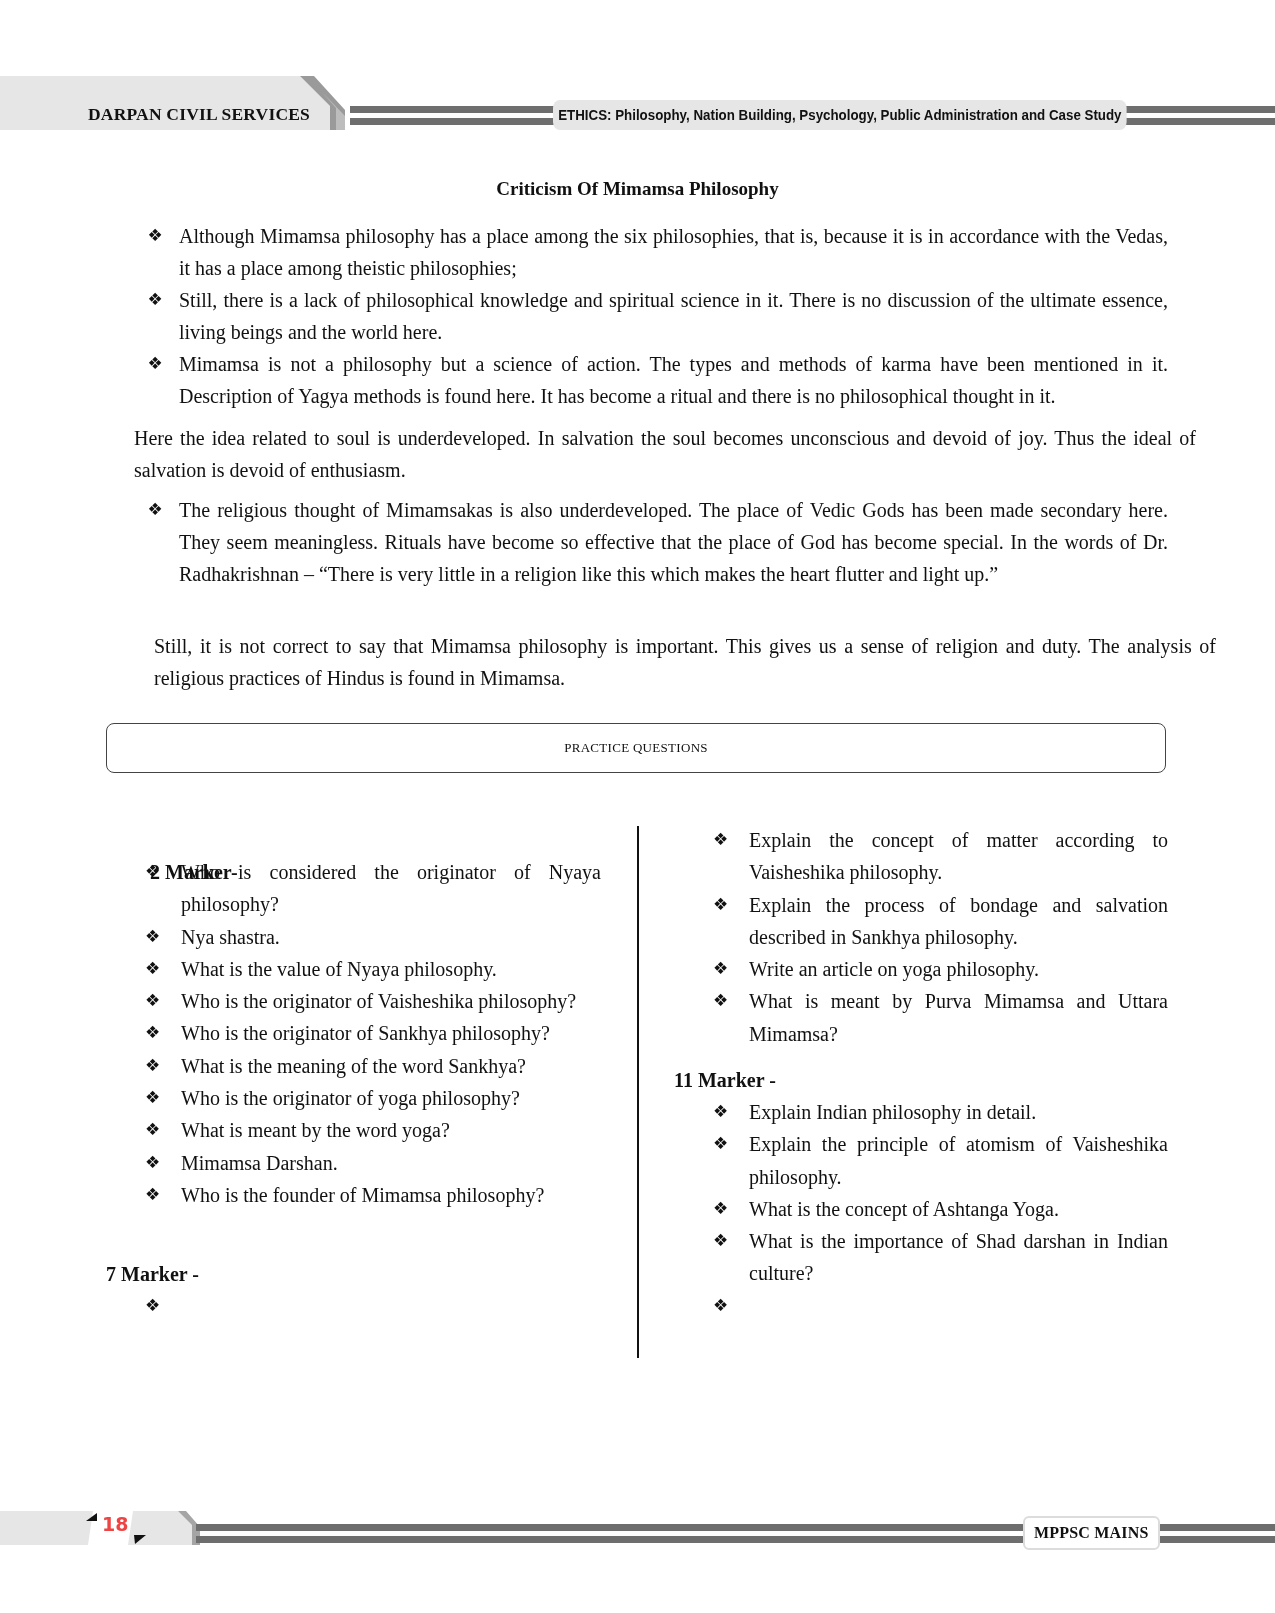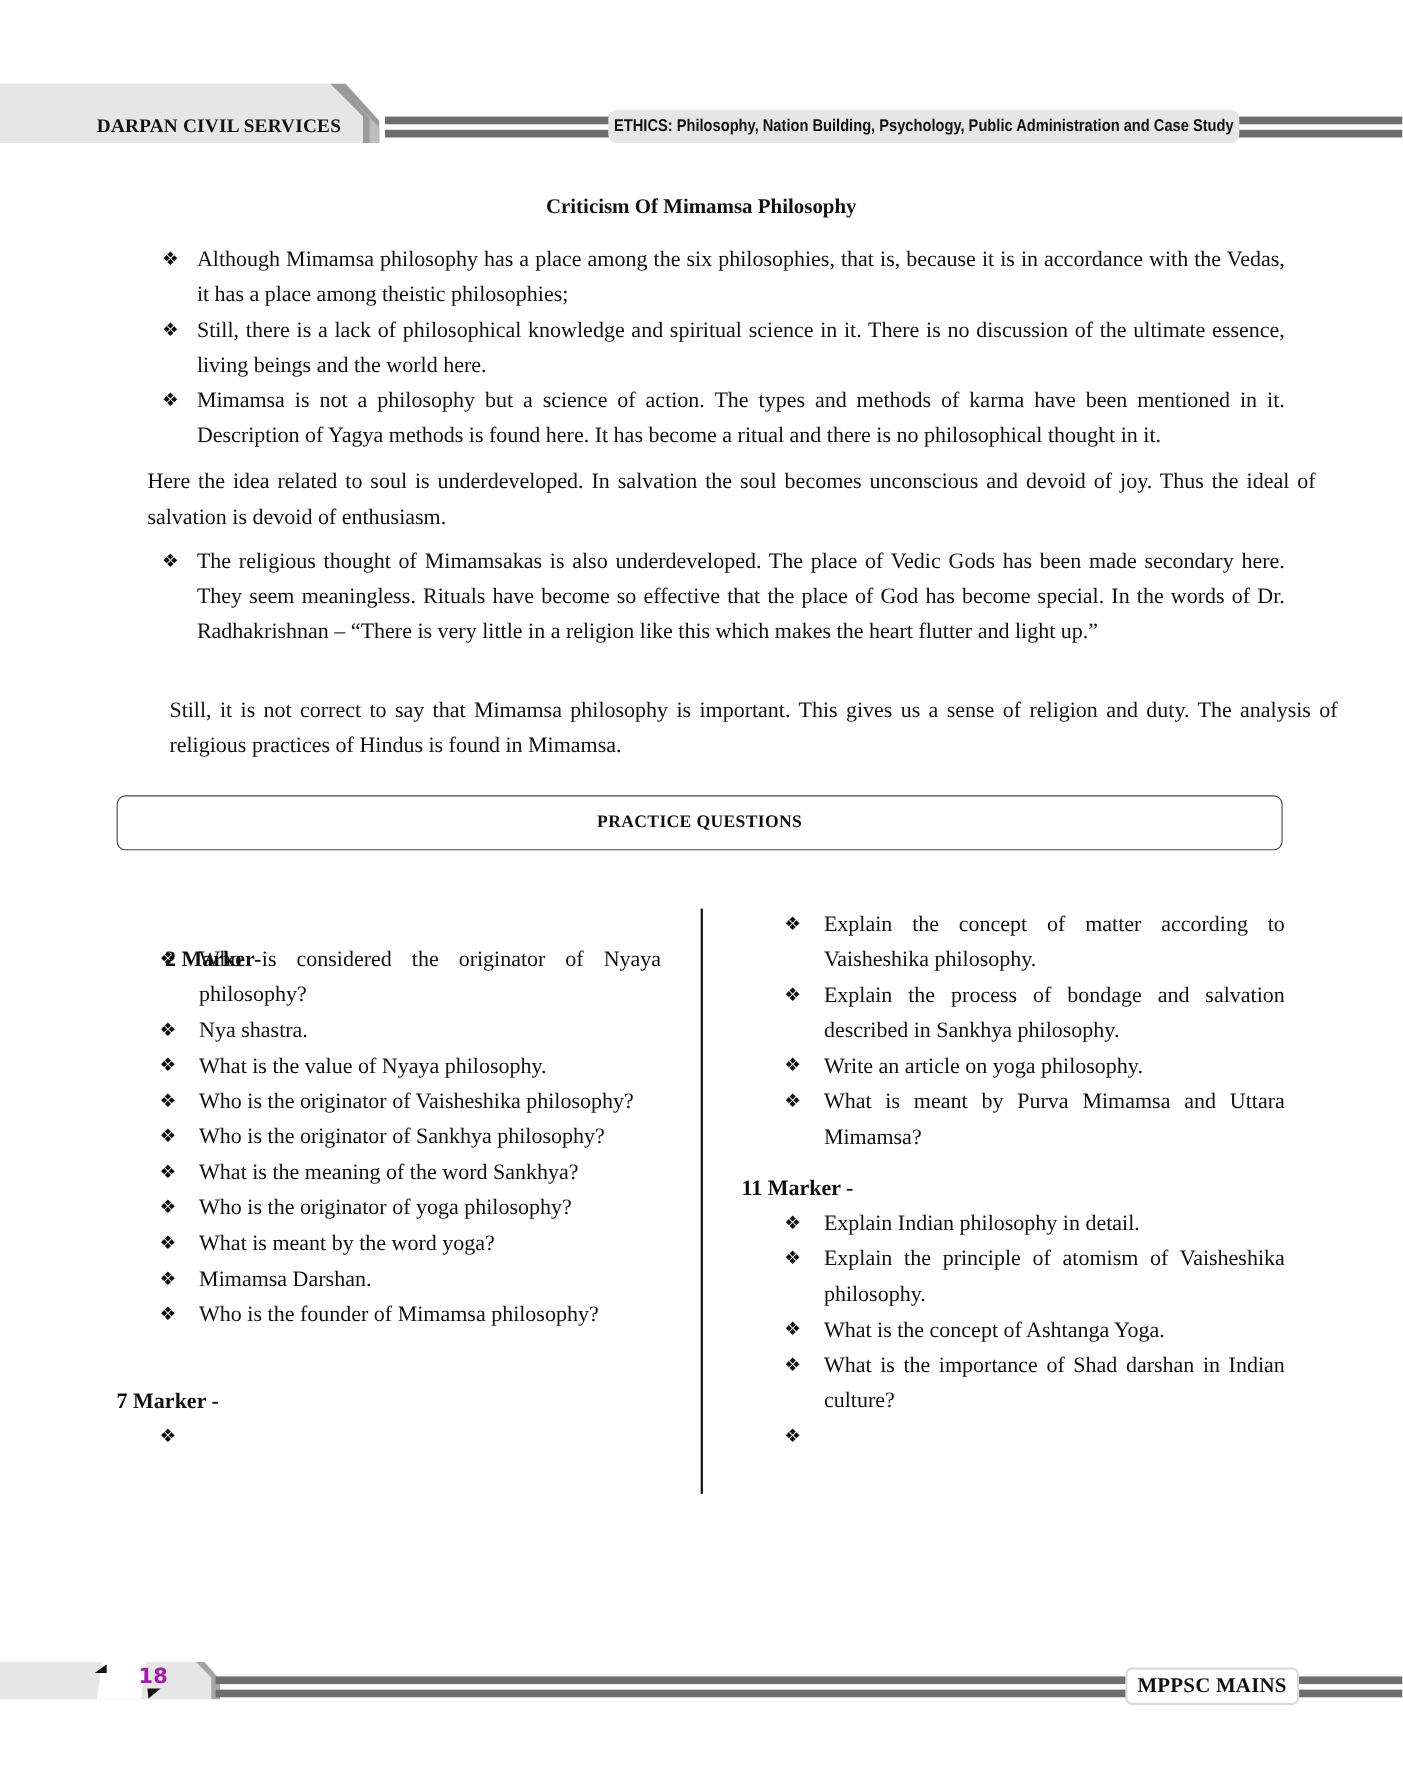--- a/index.html
+++ b/index.html
@@ -27,40 +27,40 @@
   .txt { font-size: 20px; line-height: 32px; text-align: justify; }
   .bullets { position: absolute; margin: 0; padding: 0; list-style: none; }
   .bullets li { position: relative; padding-left: 34px; font-size: 20px; line-height: 32px;
                 text-align: justify; }
   .bullets li .bul { position: absolute; left: 0; top: 0; font-size: 17px; width: 20px; text-align: center; }
   .para { position: absolute; left: 106px; width: 1062px; }
 
   
   .pq-box { position: absolute; left: 106px; top: 723px; width: 1058px; height: 48px;
             border: 1.5px solid #444; border-radius: 8px; display: flex; align-items: center;
-            justify-content: center; font-weight: bold; font-size: 16px; letter-spacing: 0.3px; }
+            justify-content: center; font-weight: normal; font-size: 13px; letter-spacing: 0.3px; }
 
   .col-divider { position: absolute; left: 637px; top: 826px; width: 2px; height: 532px; background: #111; }
   .mk-head { position: absolute; font-weight: bold; font-size: 20px; line-height: 32px; }
   .qlist { position: absolute; margin: 0; padding: 0; list-style: none; }
   .qlist li { position: relative; padding-left: 36px; font-size: 20px; line-height: 32.3px;
               text-align: justify; text-align-last: left; }
   .qlist li .bul { position: absolute; left: 0; top: 0; font-size: 17px; width: 20px; text-align: center; }
 
   
   .ftr { position: absolute; left: 0; top: 1505px; width: 1275px; height: 50px; }
   .ftr-tab { position: absolute; left: 0; top: 6px; }
   .ftr-rails { position: absolute; left: 196px; top: 19px; width: 1079px; height: 20px; }
   .ftr-rails .rail { height: 7px; }
   .ftr-rails .rail.r2 { top: 12px; }
   .pg-num { position: absolute; left: 102px; top: 8px; font-family: "DejaVu Sans", sans-serif;
-            font-weight: bold; font-size: 19px; color: #a21caf; margin-left: 24px; }
+            font-weight: bold; font-size: 19px; color: #ef4444; }
   .ftr-badge { position: absolute; left: 1023px; top: 11px; height: 30px; padding: 0 9px;
                background: #fff; border: 2px solid #dcdcdc; border-radius: 6px; display: flex;
-               align-items: center; font-weight: bold; font-size: 19px; letter-spacing: 0.2px; color: #111; }
+               align-items: center; font-weight: bold; font-size: 16px; letter-spacing: 0.2px; color: #111; }
 </style>
 </head>
 <body>
 
 <div class="hdr">
   <div class="hdr-tab">
     <svg width="345" height="54" viewBox="0 0 345 54">
       <polygon points="0,0 300,0 330,30 330,54 0,54" fill="#e6e6e7"></polygon>
       <polygon points="300,0 314,0 345,34 345,54 330,54 330,30" fill="#9a9a9a"></polygon>
       <polygon points="322,16 345,40 345,54 336,54 336,32" fill="#bdbdbd"></polygon>

